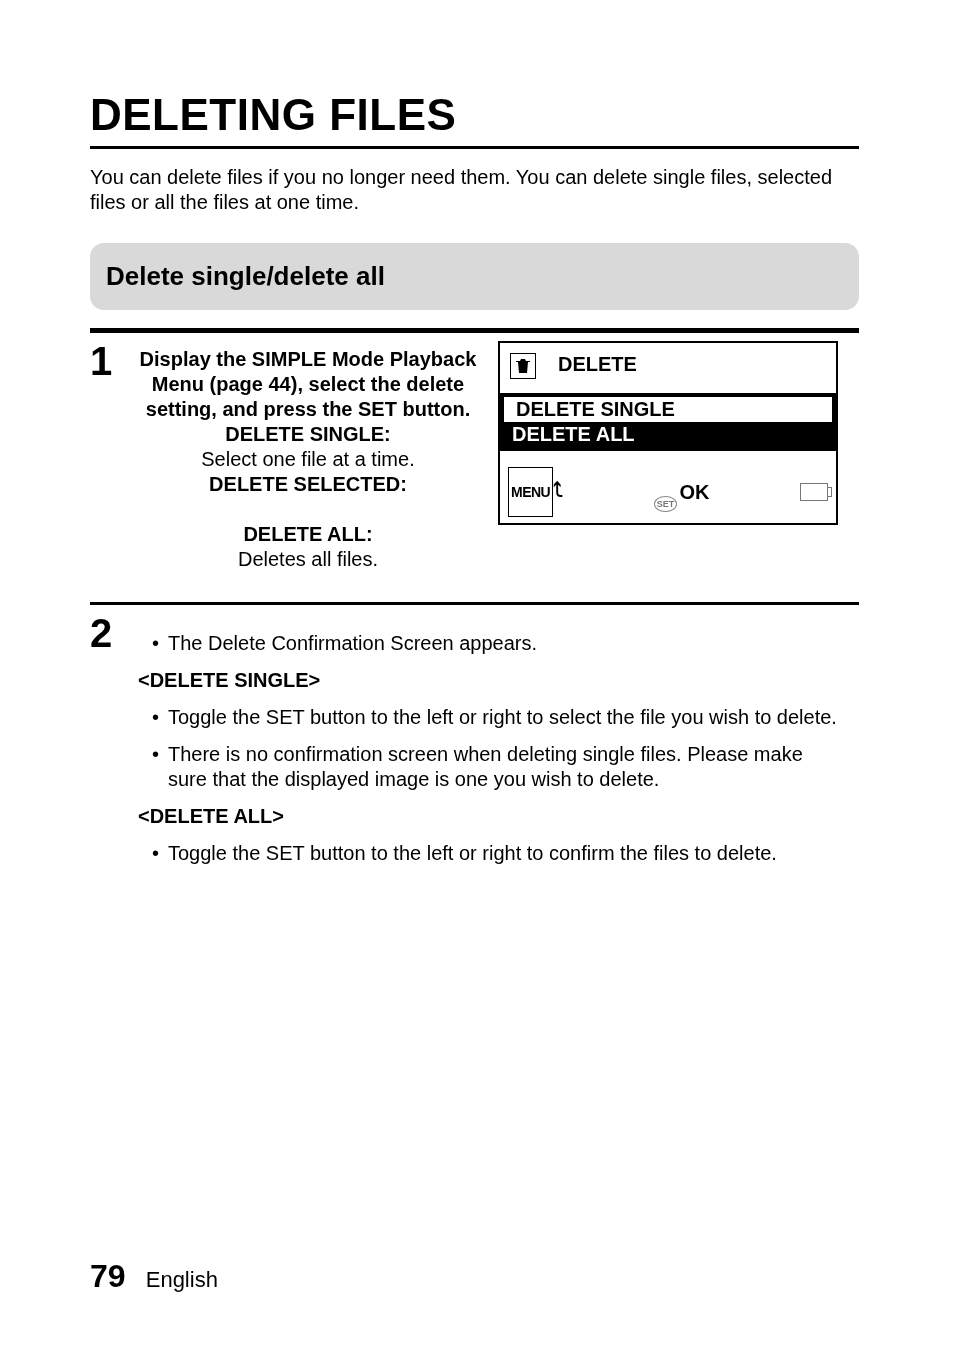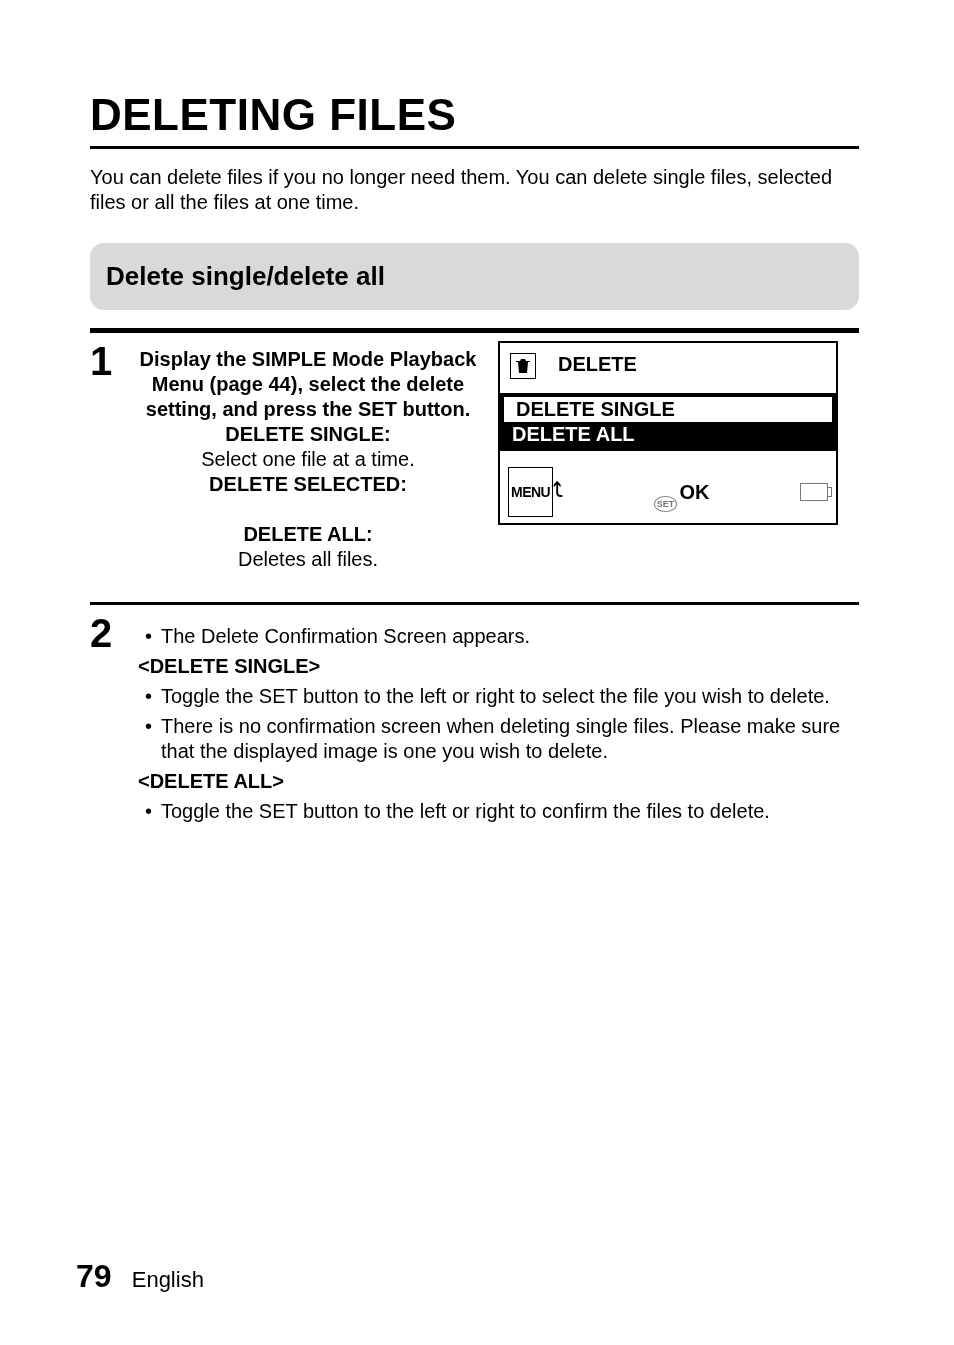--- a/index.html
+++ b/index.html
@@ -168,32 +168,32 @@
     align-items: flex-start;
   }
   ul.bullets {
     list-style: none;
     padding: 0;
     margin: 0;
   }
   ul.bullets > li {
     position: relative;
     padding-left: 18px;
-    margin: 5px;
+    margin: 12px;
   }
   ul.bullets > li::before {
     content: "•";
     position: absolute;
     left: 2px;
     top: 0;
   }
   .footer {
     position: absolute;
     bottom: 50px;
-    left: 76px;
+    left: 90px;
     font-size: 22px;
   }
   .footer-num {
     font-size: 32px;
     font-weight: bold;
     margin-right: 14px;
   }
 </style>
 </head>
 <body>

